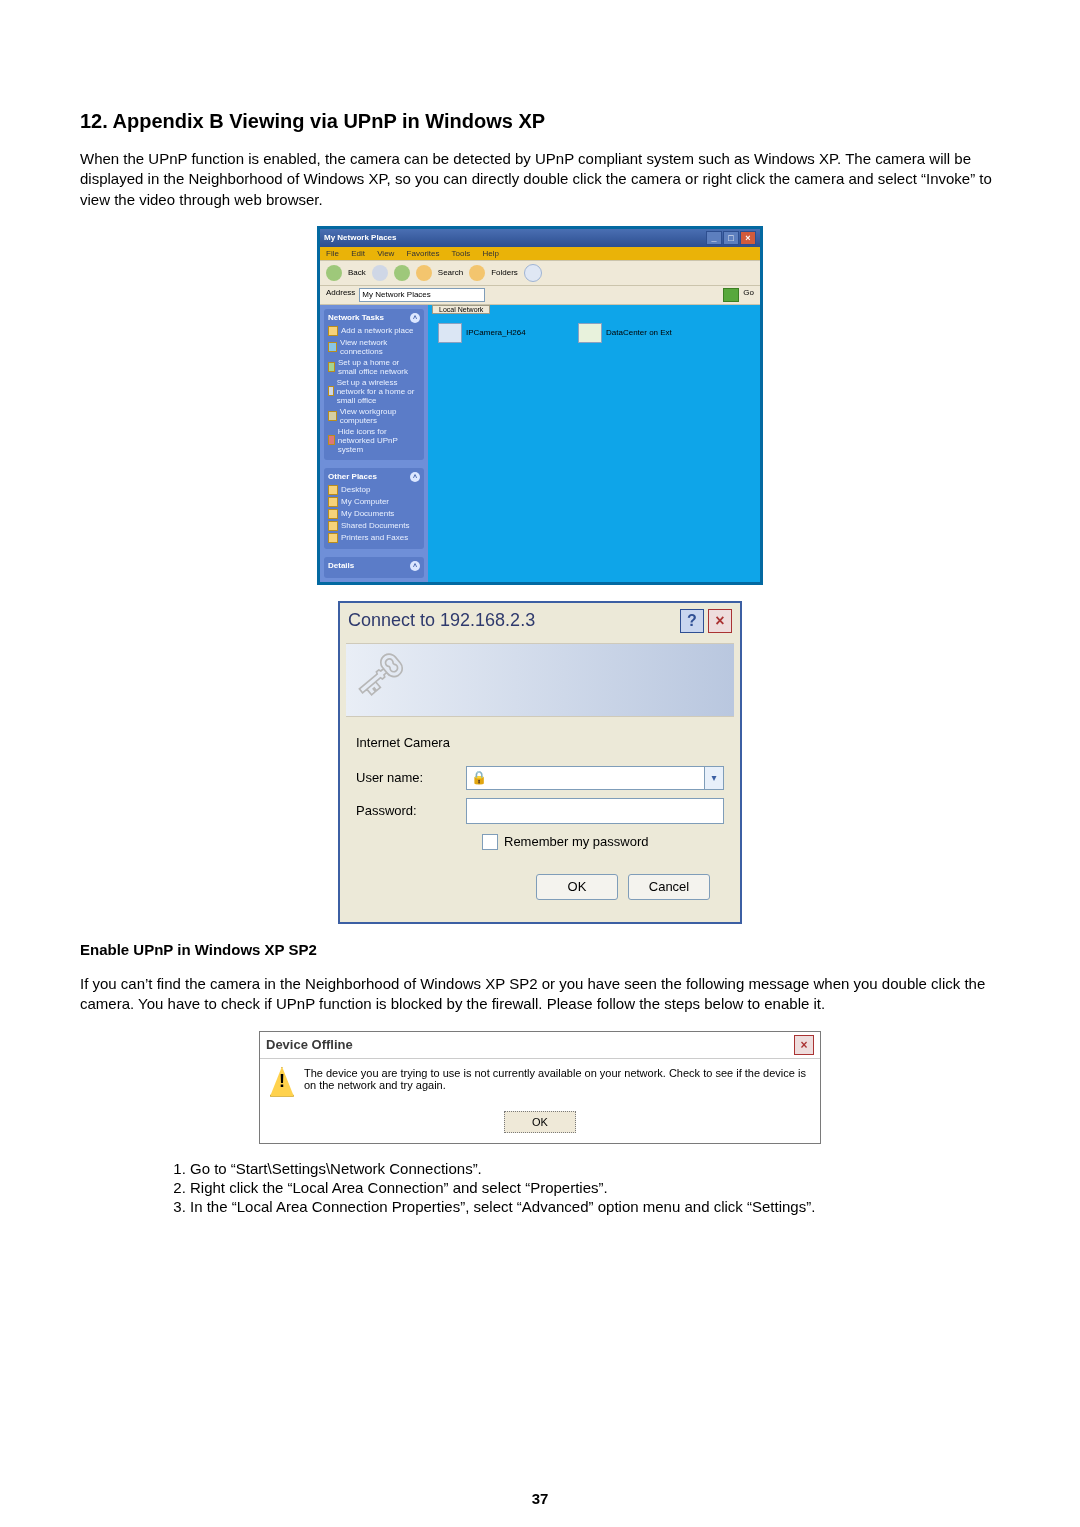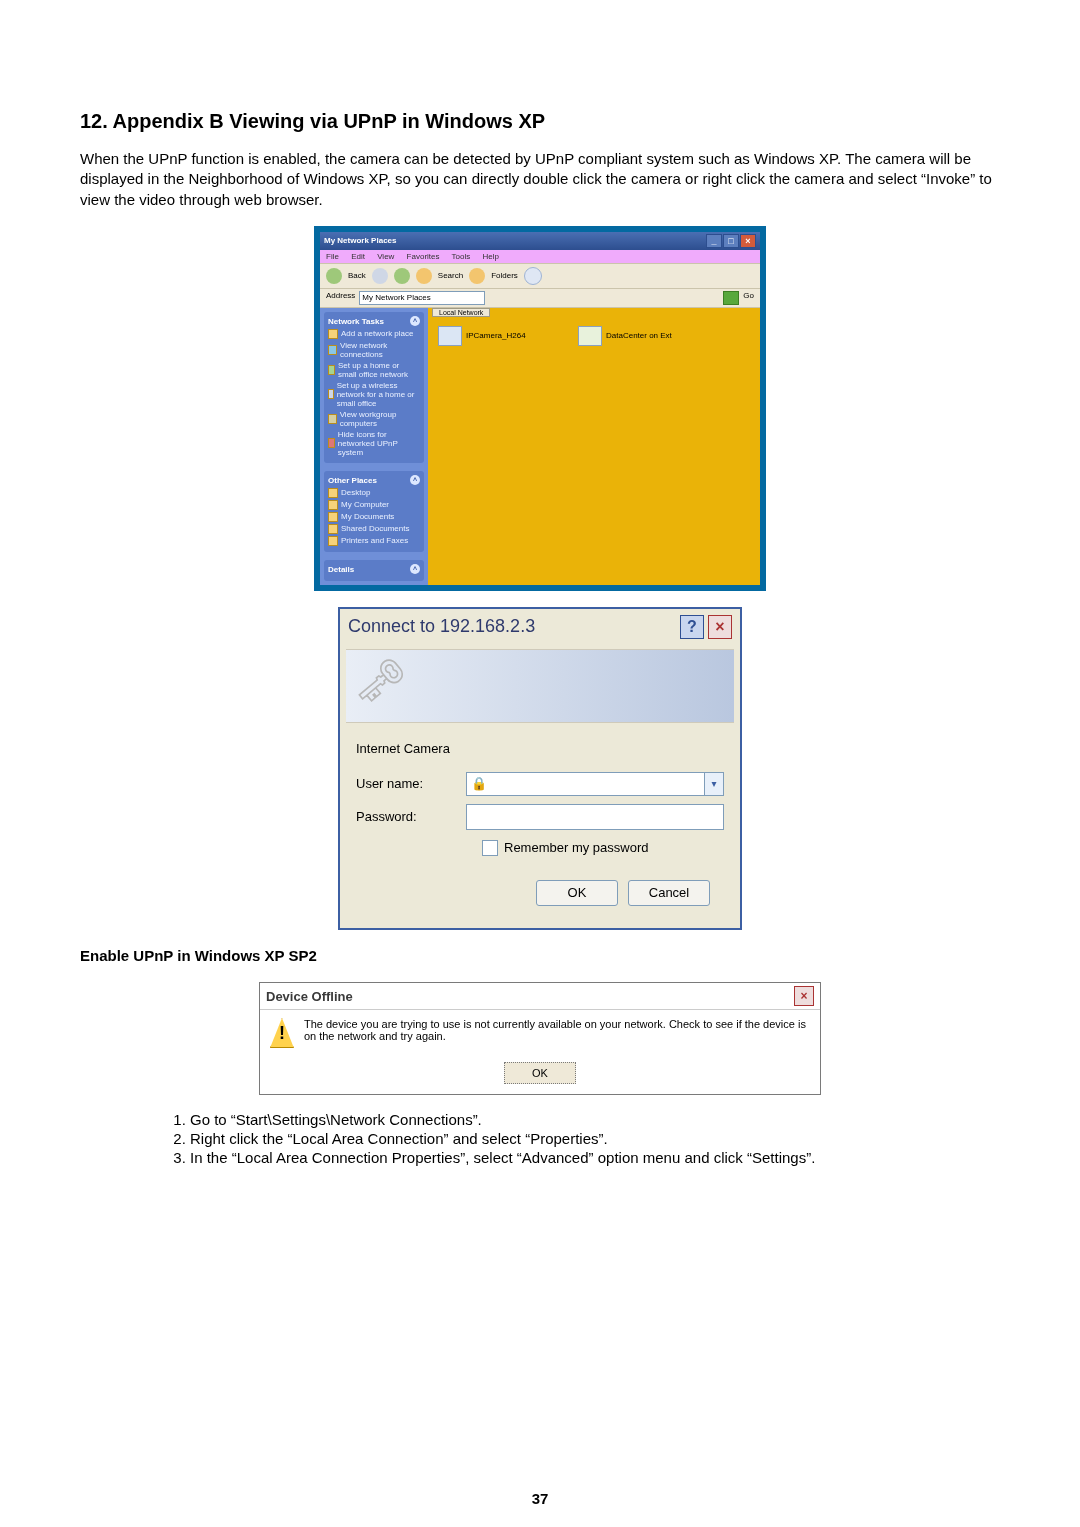--- a/index.html
+++ b/index.html
@@ -2,41 +2,41 @@
 <html><head>
 <meta charset="utf-8">
 <style>
   html,body{margin:0;padding:0;background:#fff;font-family:Arial,Helvetica,sans-serif;color:#000}
   .page{width:1080px;min-height:1527px;margin:0 auto;box-sizing:border-box;padding:110px 80px 40px 80px;position:relative}
   h2{font-size:20px;font-weight:bold;margin:0 0 16px 0}
   .body-text{font-size:15px;line-height:1.35;margin:0 0 14px 0}
   .bold{font-weight:bold}
   .fig{display:block;margin:16px auto}
   
-  .win1{width:440px;border:6px solid #0369a1;background:#fff;font-size:8px}
+  .win1{width:440px;border:3px solid #0369a1;background:#fff;font-size:8px}
   .titlebar{display:flex;align-items:center;justify-content:space-between;background:linear-gradient(#4a6fb3,#2d4e8f);color:#fff;padding:2px 4px;font-weight:bold}
   .win-ctl{display:flex;gap:1px}
   .win-ctl span{width:14px;height:12px;display:inline-flex;align-items:center;justify-content:center;font-size:9px;font-weight:bold;color:#fff;border:1px solid #2d4e8f}
   .win-ctl .close{background:#d35b3b}
   .win-ctl .min,.win-ctl .max{background:#5d7fbe}
-  .menubar{background:#f0abfc;padding:2px 6px;color:#333}
+  .menubar{background:#eab308;padding:2px 6px;color:#333}
   .menubar span{margin-right:10px}
   .toolbar{display:flex;align-items:center;gap:6px;background:#efe9d8;padding:3px 6px;border-top:1px solid #cbc4ac;border-bottom:1px solid #cbc4ac}
   .tb-ico{width:16px;height:16px;border-radius:50%;display:inline-block}
   .addr{display:flex;gap:4px;background:#efe9d8;padding:2px 6px;border-bottom:1px solid #cbc4ac}
   .addr input{flex:0 0 120px;font-size:8px;height:12px;border:1px solid #7f9db9;padding:0 2px}
   .go-badge{width:14px;height:12px;background:#58a83c;border:1px solid #3c7f23}
   .win1-body{display:flex;min-height:240px}
   .sidepane{width:100px;background:#6f8fd8;color:#fff;padding:4px 4px;display:flex;flex-direction:column;gap:8px}
   .sp-box{background:#5b7cc8;border-radius:3px;padding:4px}
-  .sp-head{display:flex;justify-content:space-between;align-items:flex-end;font-weight:bold;margin-bottom:3px}
+  .sp-head{display:flex;justify-content:space-between;align-items:center;font-weight:bold;margin-bottom:3px}
   .sp-chevron{width:10px;height:10px;border-radius:50%;background:#dce7ff;color:#3b5aa6;display:inline-flex;align-items:center;justify-content:center;font-size:7px}
   .sp-item{display:flex;align-items:center;gap:3px;margin:2px 0;color:#e9f0ff}
   .sp-item .ico{width:8px;height:8px;background:#f6d27a;border:1px solid #b98d1e}
-  .content-area{flex:1;background:#eab308;position:relative}
+  .content-area{flex:1;background:#0ea5e9;position:relative}
   .loc-hdr{position:absolute;left:4px;top:0;background:#efe9d8;border:1px solid #9f9a85;padding:0 6px;font-size:7px}
   .dev{position:absolute;display:flex;align-items:center;gap:4px}
   .dev .dico{width:22px;height:18px;background:#dbe6f4;border:1px solid #8aa1c1}
   .dev1{left:10px;top:18px}
   .dev2{left:150px;top:18px}
   
   .dlg{width:400px;border:2px solid #3c5fa3;background:#ece9d8;font-family:Tahoma,Arial,sans-serif}
   .dlg-title{display:flex;justify-content:space-between;align-items:center;padding:6px 8px 10px 8px}
   .dlg-title-txt{color:#2f3a6d;font-size:18px;font-weight:normal}
   .dlg-ctl{display:flex;gap:4px}
@@ -223,20 +223,21 @@
         <span>Remember my password</span>
       </div>
       <div class="btns">
         <div class="xp-btn">OK</div>
         <div class="xp-btn">Cancel</div>
       </div>
     </div>
   </div>
 
   <p class="body-text bold" style="margin-bottom:14px">Enable UPnP in Windows XP SP2</p>
+  <p class="body-text">If you can’t find the camera in the Neighborhood of Windows XP SP2 or you have seen the following message when you double click the camera. You have to check if UPnP function is blocked by the firewall. Please follow the steps below to enable it.</p>
 
   <div class="fig offline">
     <div class="off-title">
       <span>Device Offline</span>
       <span class="off-close">×</span>
     </div>
     <div class="off-body">
       <span class="warn">!</span>
       <span>The device you are trying to use is not currently available on your network. Check to see if the device is on the network and try again.</span>
     </div>

